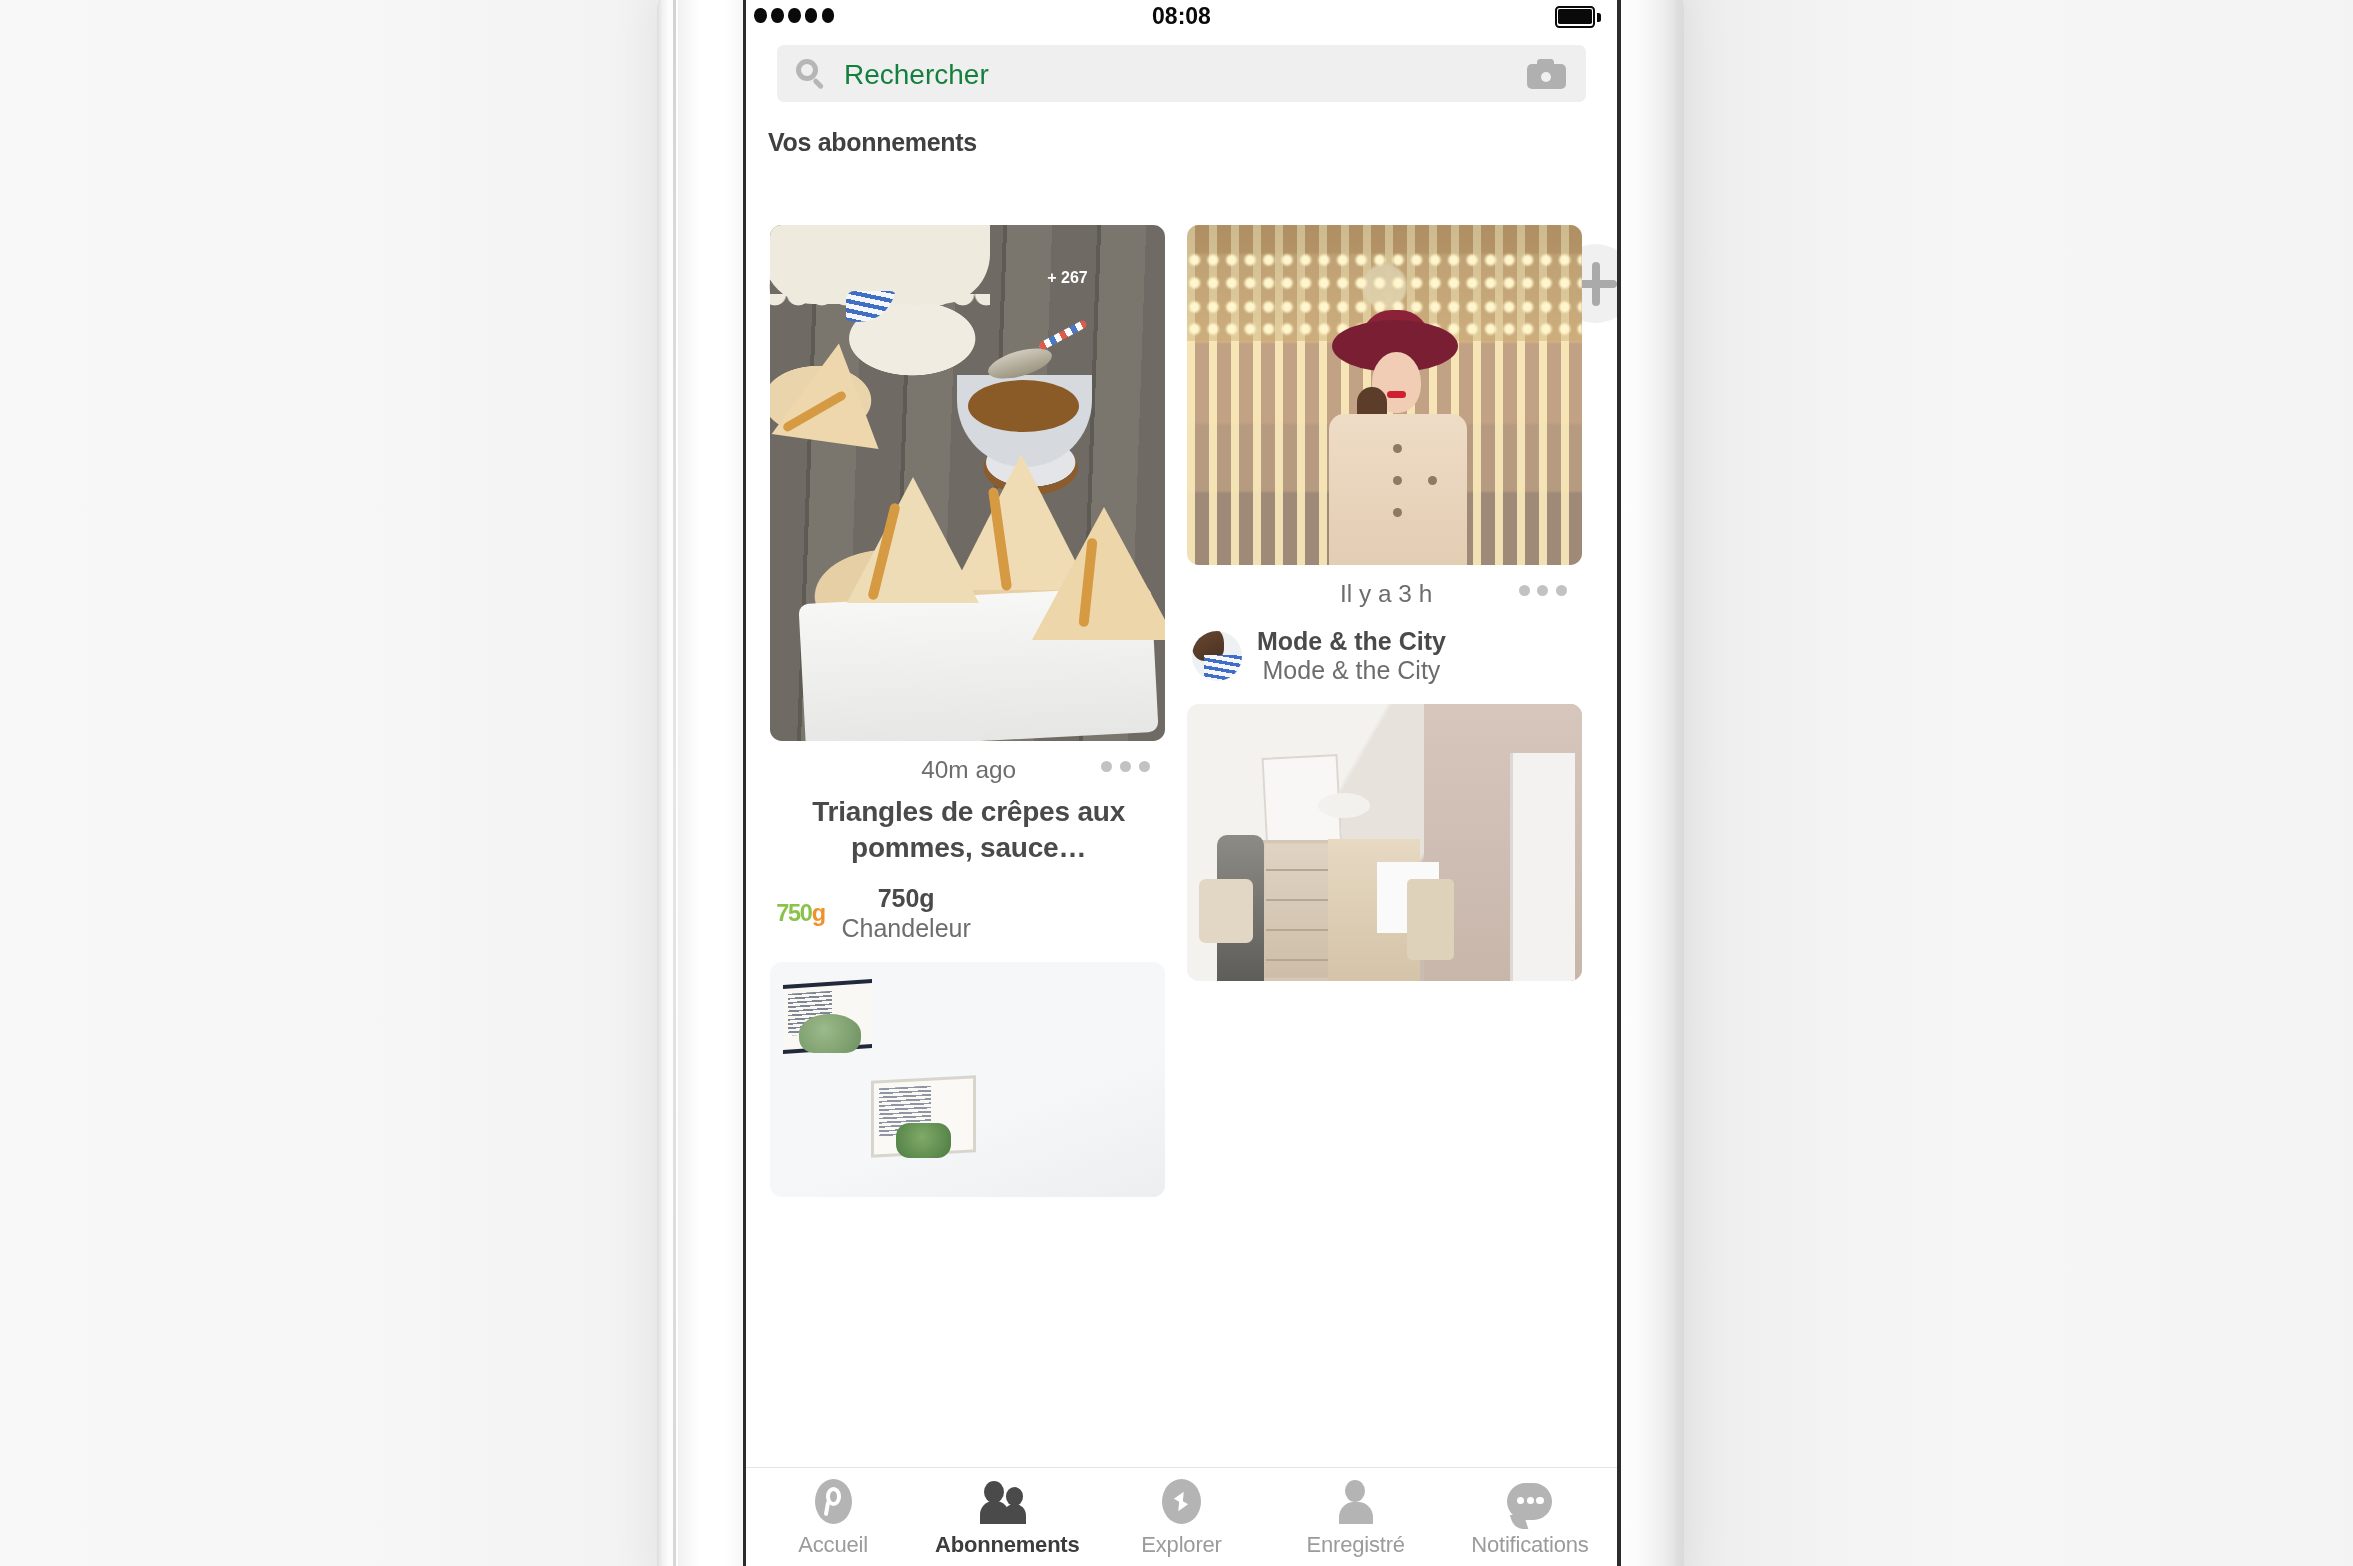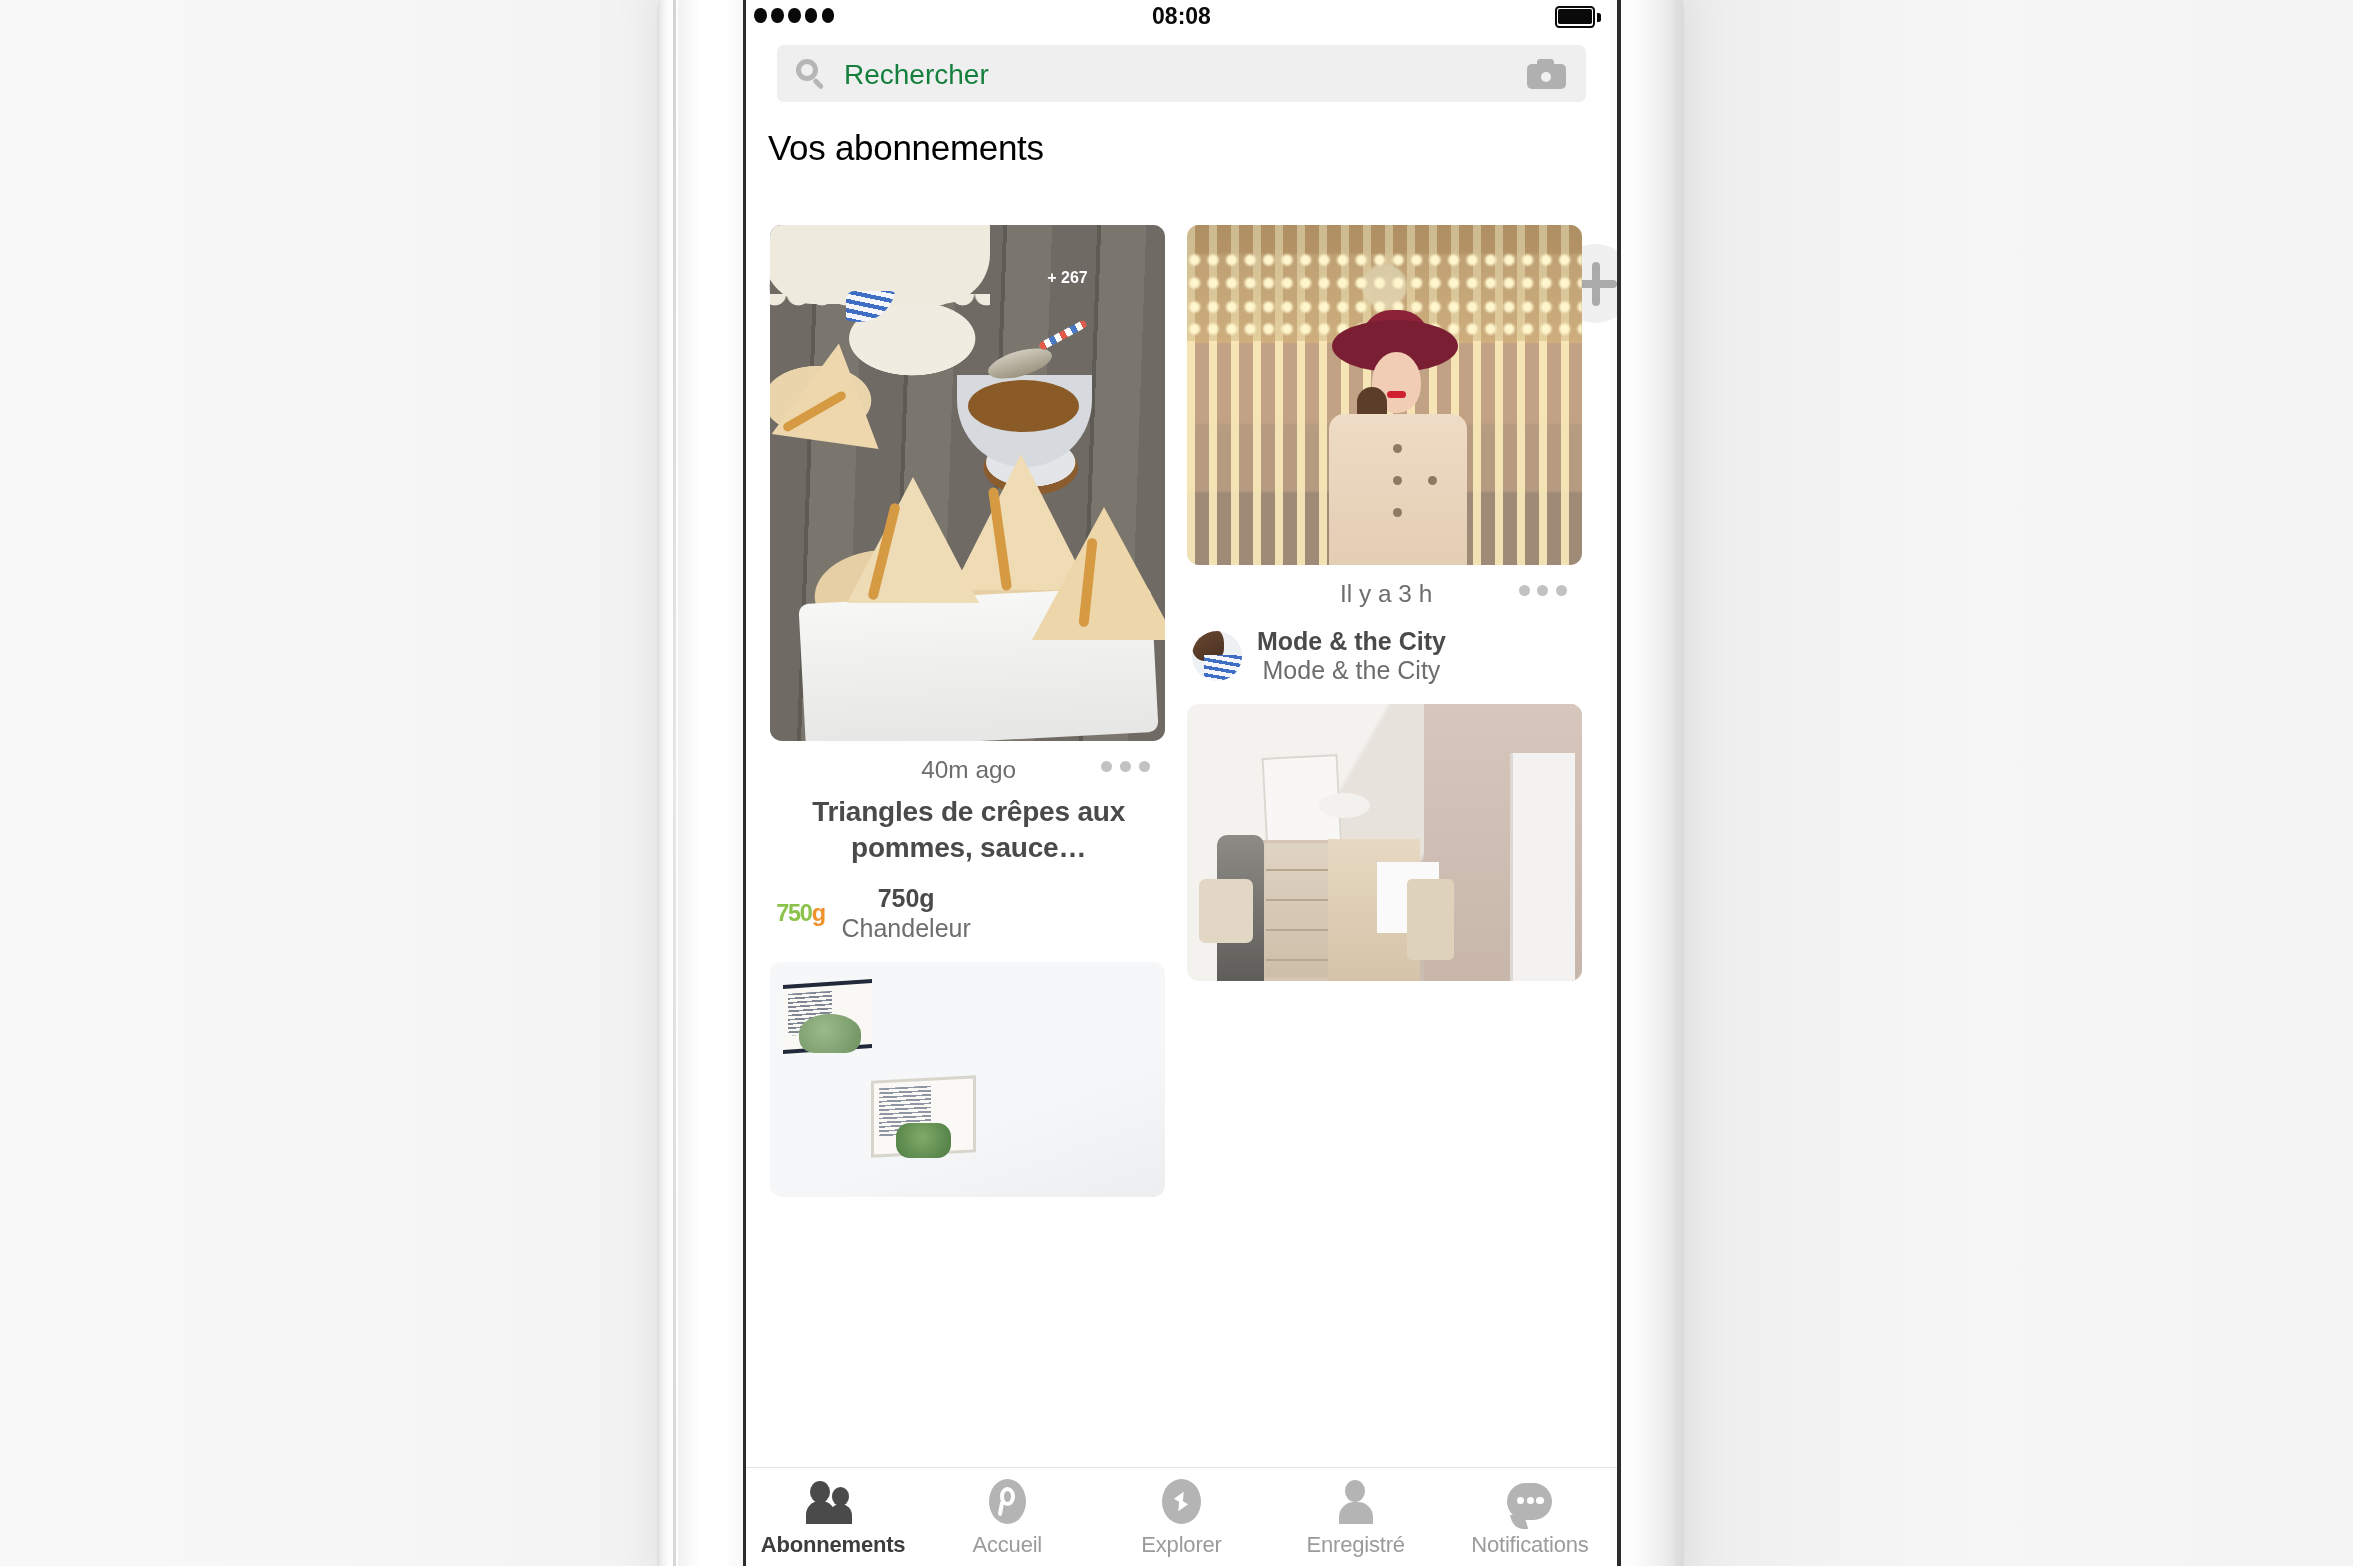--- a/index.html
+++ b/index.html
@@ -92,21 +92,21 @@
     position:absolute;left:67px;top:13.5px;font-size:28px;color:#15803d;line-height:32px;
   }
   .cam-icon{position:absolute;right:20px;top:14.3px;width:39px;height:30px;}
   .cam-body{position:absolute;left:0;top:5px;width:39px;height:25px;background:#b0b0b0;border-radius:5px;}
   .cam-top{position:absolute;left:10px;top:0px;width:17px;height:8.4px;background:#b0b0b0;border-radius:3.4px 3.4px 0 0;}
   .cam-lens{position:absolute;left:14.3px;top:12.6px;width:10px;height:10px;border-radius:50%;background:#f0f0f0;}
 
   
   .sec-title{
     position:absolute;left:22px;top:128px;
-    font-size:35px;font-weight:normal;color:#000000;letter-spacing:-0.3px;
+    font-size:25px;font-weight:bold;color:#404040;letter-spacing:-0.3px;
   }
 
   
   .avatars{position:absolute;left:20px;top:244px;height:84px;}
   .av{
     position:absolute;top:0;width:81px;height:81px;border-radius:50%;
     border:3.4px solid #ffffff;box-sizing:border-box;overflow:hidden;background:#eee;
   }
   .av-inner{position:absolute;inset:0;}
   .av0 .av-inner{
@@ -529,41 +529,41 @@
             <div class="hall-bag"></div>
             <div class="hall-tote"></div>
           </div>
         </div>
 
       </div>
     </div>
 
     <div class="tabbar">
 
+      <div class="tab">
+        <div class="tab-ico">
+            <div class="ic-pin"></div>
+          </div>
+        <div class="tab-label">Accueil</div>
+      </div>
+
       <div class="tab active">
         <div class="tab-ico">
           <div class="ic-people">
               <div class="h1"></div>
               <div class="b1"></div>
               <div class="h2"></div>
               <div class="b2"></div>
             </div>
         </div>
         <div class="tab-label">Abonnements</div>
       </div>
 
       <div class="tab">
         <div class="tab-ico">
-            <div class="ic-pin"></div>
-          </div>
-        <div class="tab-label">Accueil</div>
-      </div>
-
-      <div class="tab">
-        <div class="tab-ico">
             <div class="ic-compass"></div>
           </div>
         <div class="tab-label">Explorer</div>
       </div>
 
       <div class="tab">
         <div class="tab-ico">
             <div class="ic-person">
               <div class="h"></div>
               <div class="b"></div>

